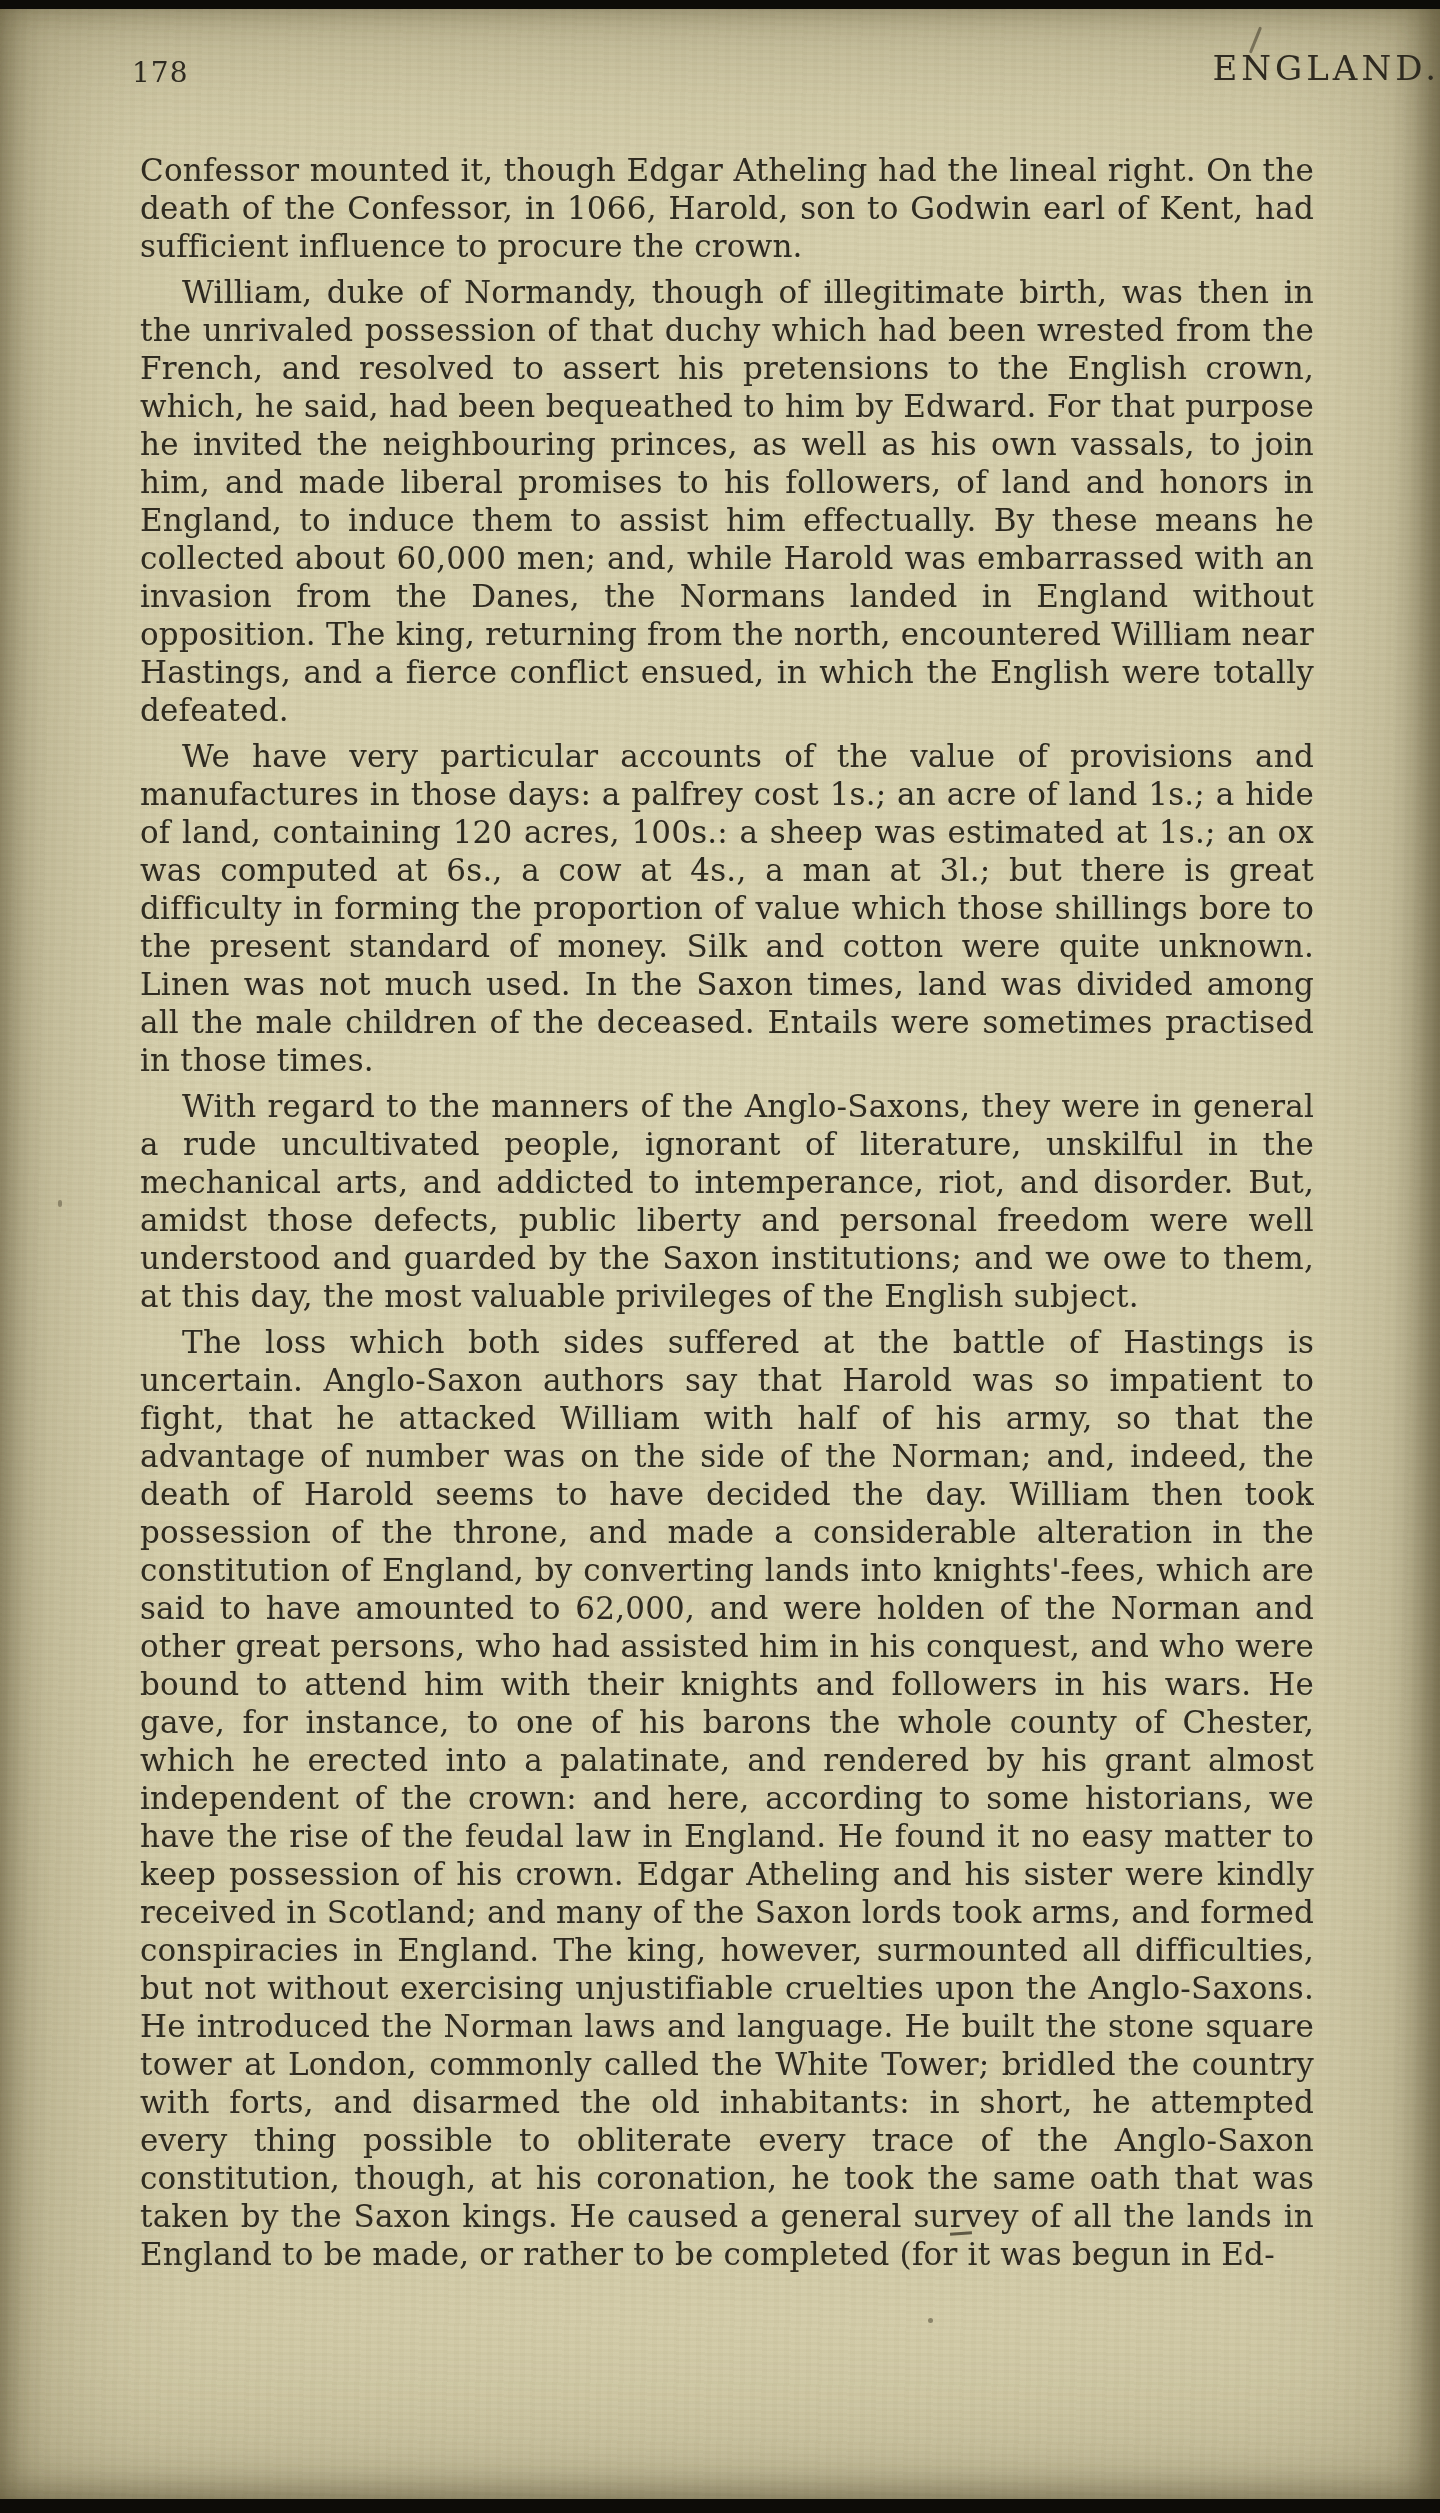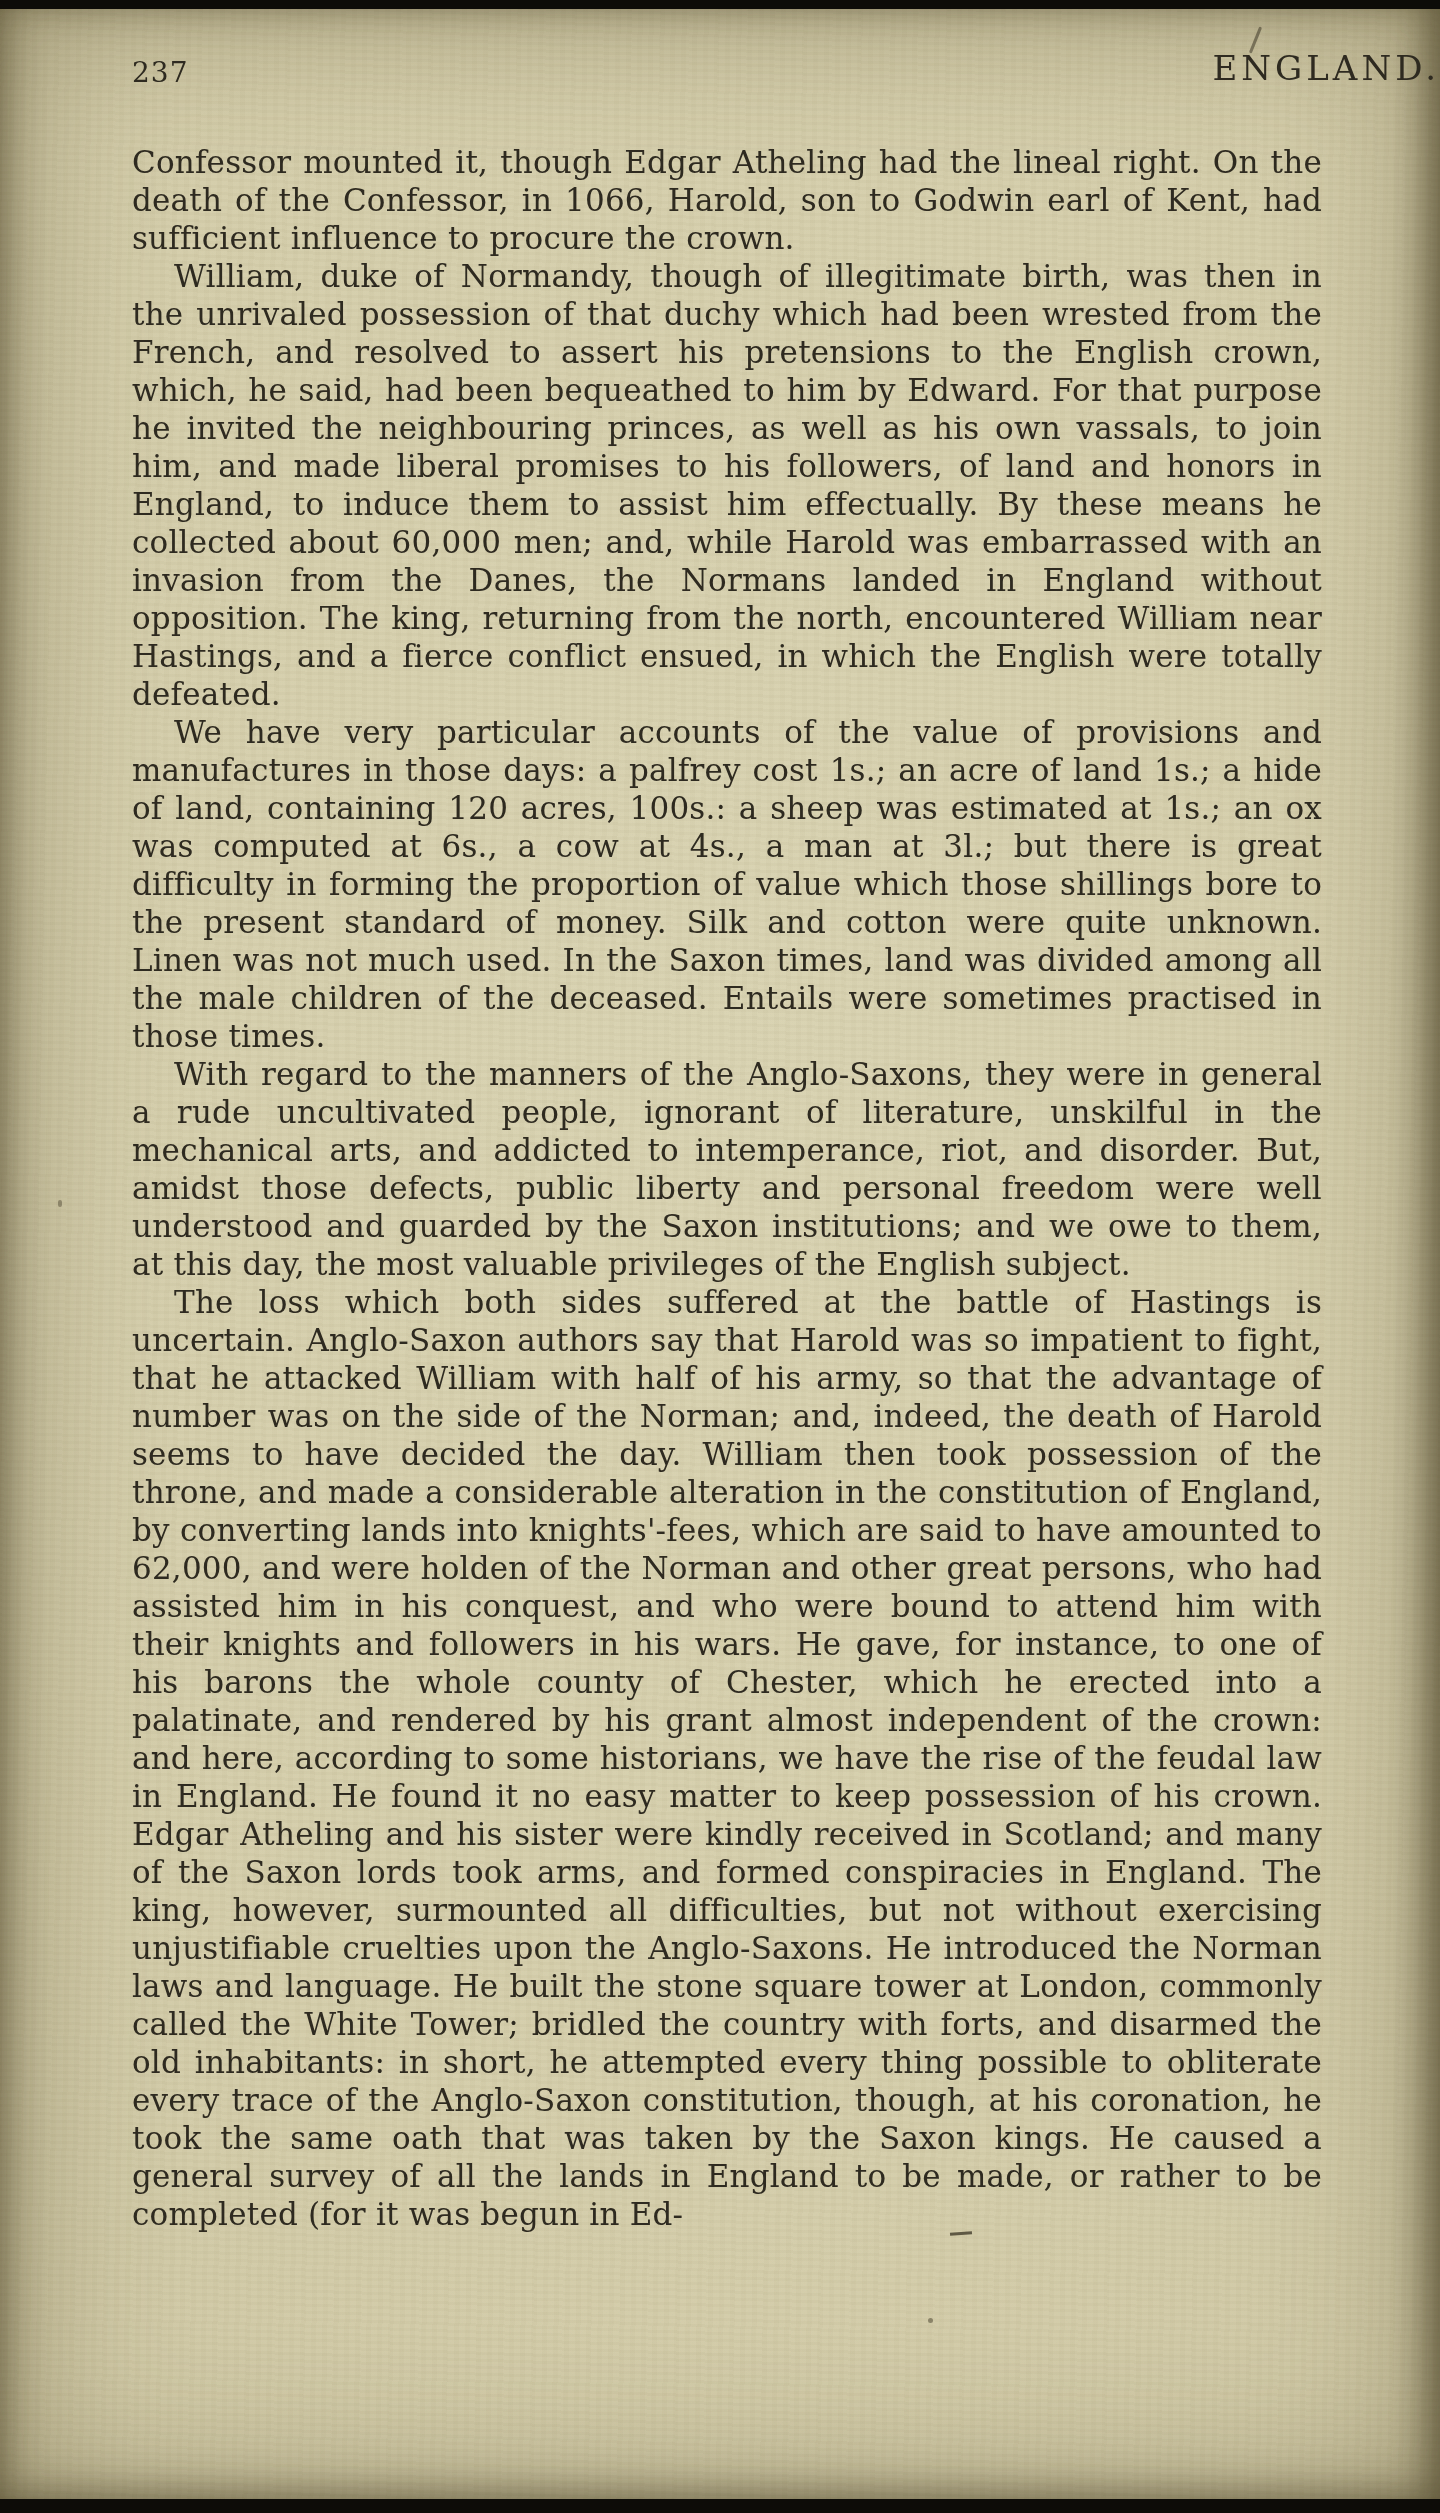--- a/index.html
+++ b/index.html
@@ -81,21 +81,21 @@
     top: 143px;
     left: 132px;
     width: 1190px;
     font-size: 31px;
     line-height: 38px;
     text-align: justify;
     letter-spacing: 0.2px;
     z-index: 2;
   }
   .page-body p {
-    margin: 0;
+    margin: 8px;
     text-indent: 42px;
   }
   .page-body p.continued {
     text-indent: 0;
   }
   
   .pen-mark {
     position: absolute;
     top: 26px;
     left: 1254px;
@@ -138,21 +138,21 @@
   }
 </style>
 </head>
 <body>
 
 <div class="scan">
 
   <div class="edge-top"></div>
 
   <div class="page-head">
-    <span class="page-num">237</span>
+    <span class="page-num">178</span>
     <span class="running-head">ENGLAND.</span>
   </div>
 
   <div class="pen-mark"></div>
 
   <div class="page-body">
     <p class="continued">Confessor mounted it, though Edgar Atheling had the lineal right.  On the death of the Confessor, in 1066, Harold, son to Godwin earl of Kent, had sufficient influence to procure the crown.</p>
     <p>William, duke of Normandy, though of illegitimate birth, was then in the unrivaled possession of that duchy which had been wrested from the French, and resolved to assert his pretensions to the English crown, which, he said, had been bequeathed to him by Edward.  For that purpose he invited the neighbouring princes, as well as his own vassals, to join him, and made liberal promises to his followers, of land and honors in England, to induce them to assist him effectually.  By these means he collected about 60,000 men; and, while Harold was embarrassed with an invasion from the Danes, the Normans landed in England without opposition.  The king, returning from the north, encountered William near Hastings, and a fierce conflict ensued, in which the English were totally defeated.</p>
     <p>We have very particular accounts of the value of provisions and manufactures in those days: a palfrey cost 1s.; an acre of land 1s.; a hide of land, containing 120 acres, 100s.: a sheep was estimated at 1s.; an ox was computed at 6s., a cow at 4s., a man at 3l.; but there is great difficulty in forming the proportion of value which those shillings bore to the present standard of money.  Silk and cotton were quite unknown.  Linen was not much used.  In the Saxon times, land was divided among all the male children of the deceased.  Entails were sometimes practised in those times.</p>
     <p>With regard to the manners of the Anglo-Saxons, they were in general a rude uncultivated people, ignorant of literature, unskilful in the mechanical arts, and addicted to intemperance, riot, and disorder.  But, amidst those defects, public liberty and personal freedom were well understood and guarded by the Saxon institutions; and we owe to them, at this day, the most valuable privileges of the English subject.</p>

